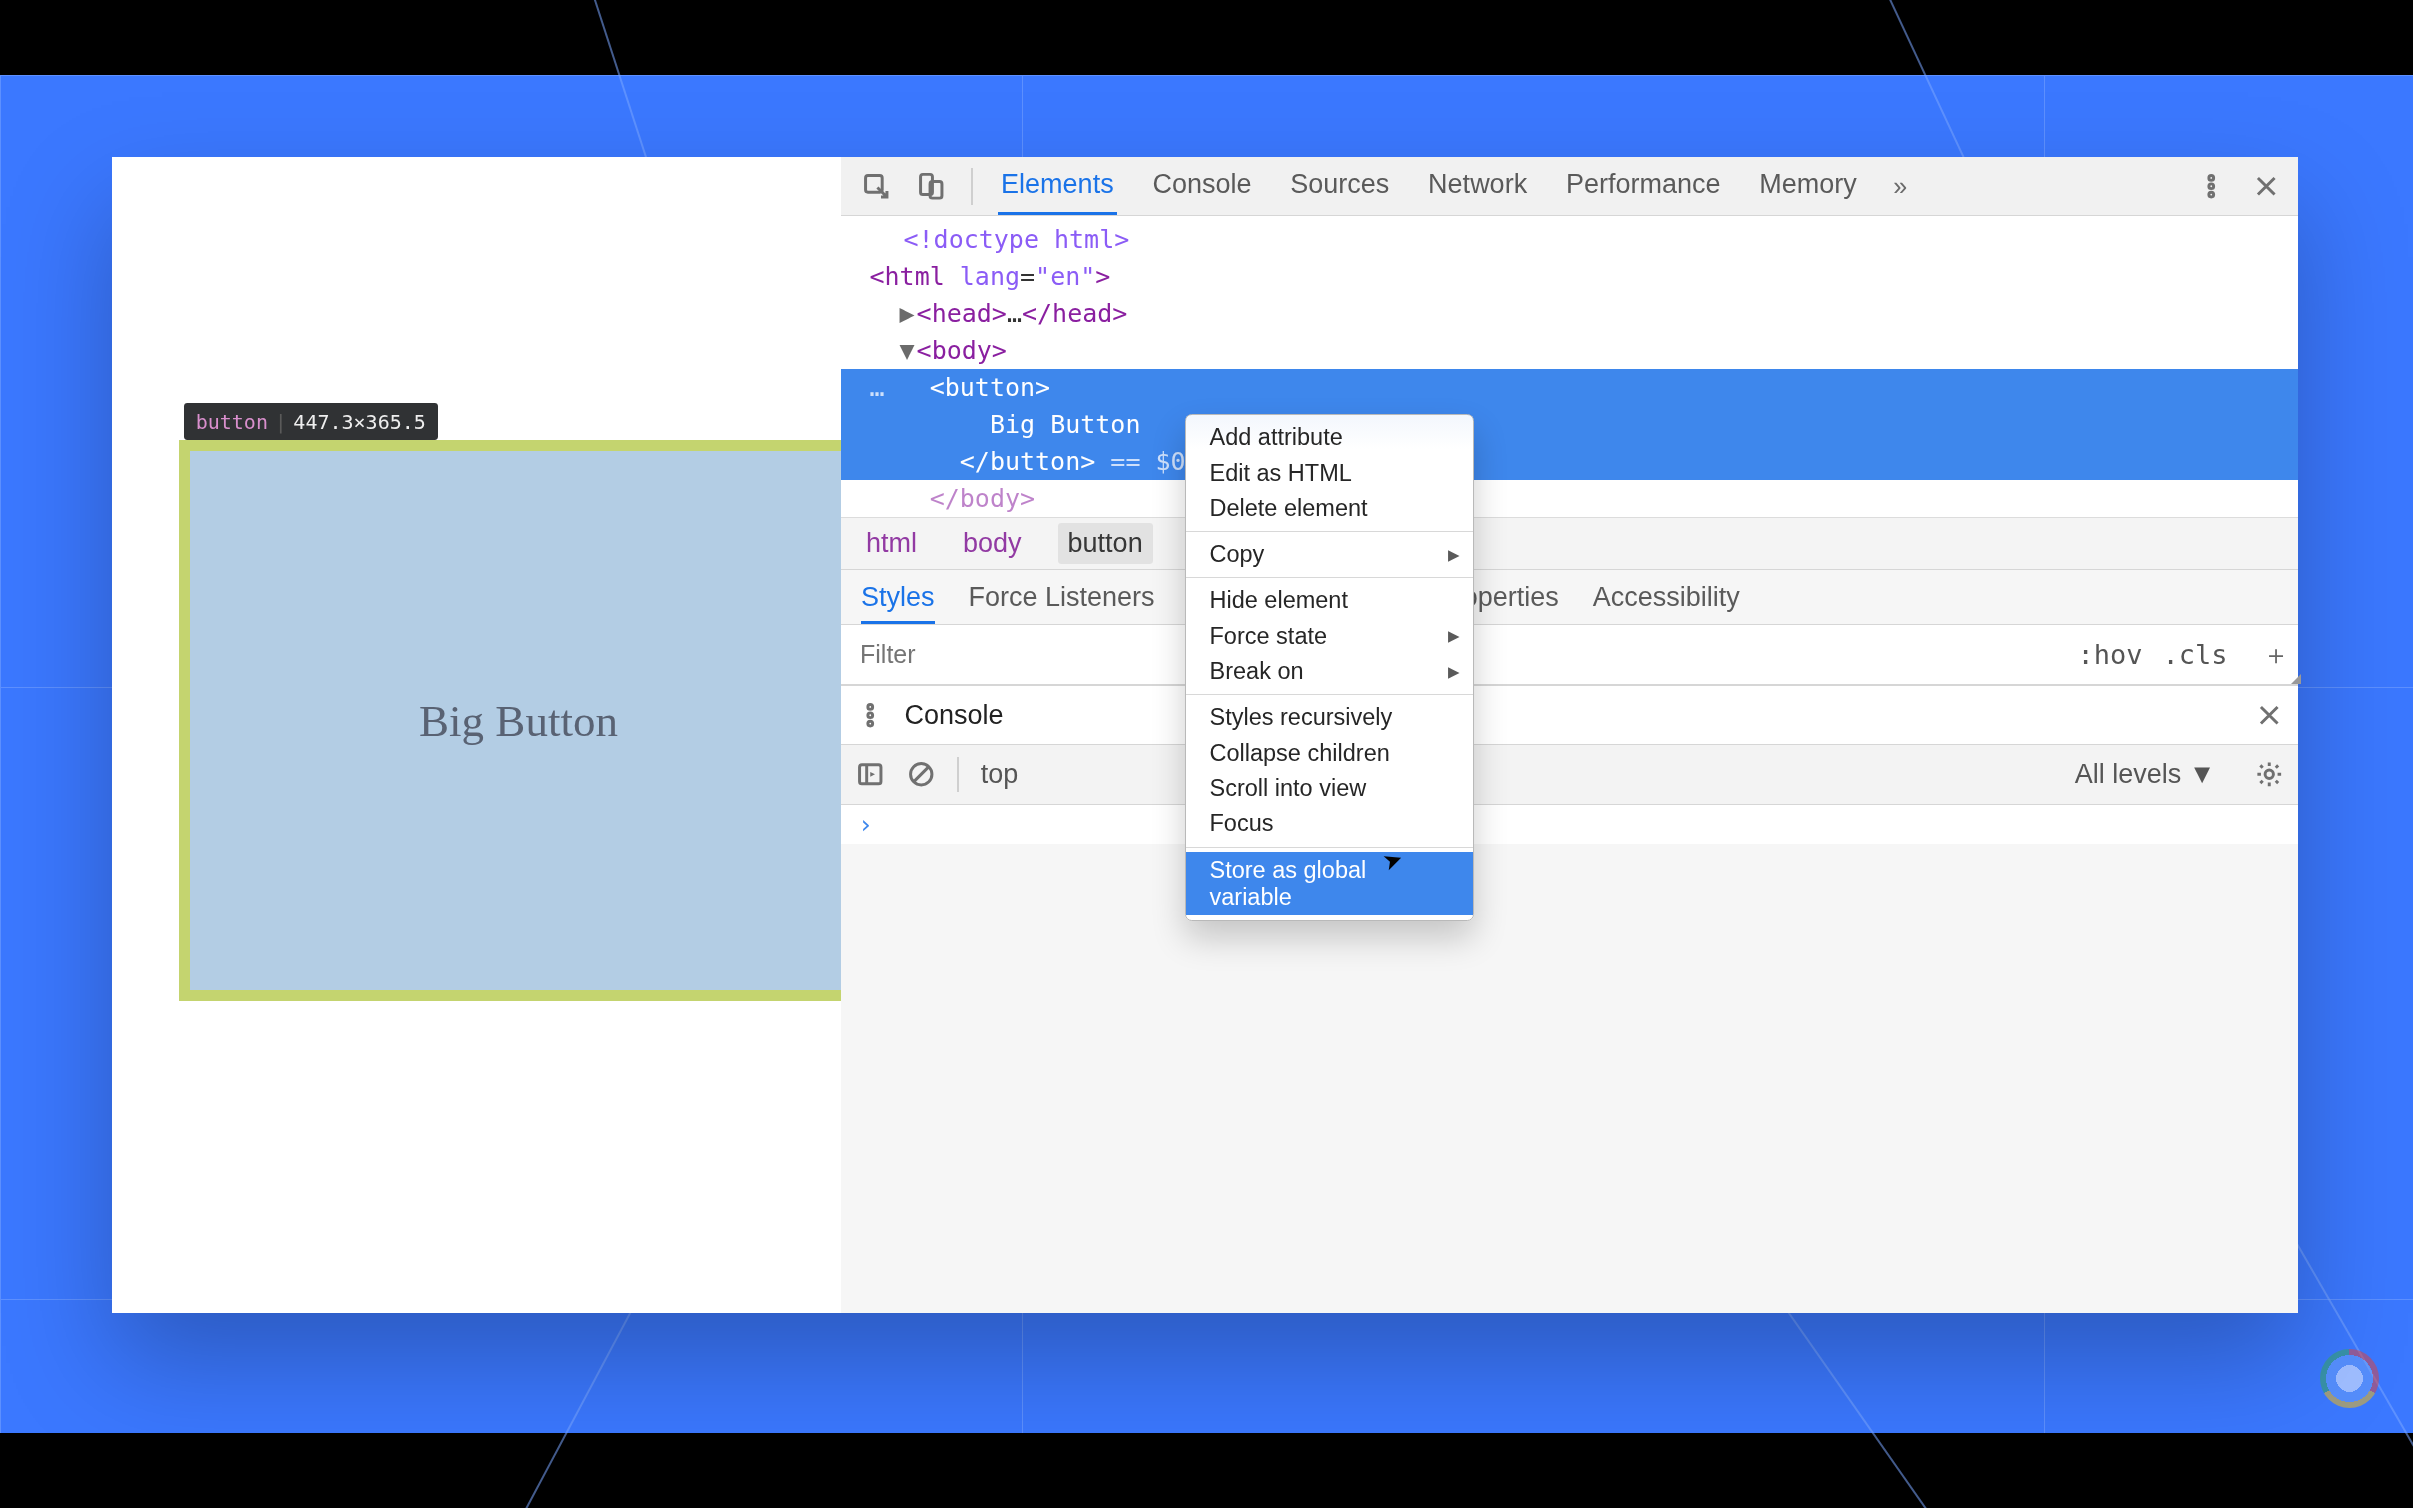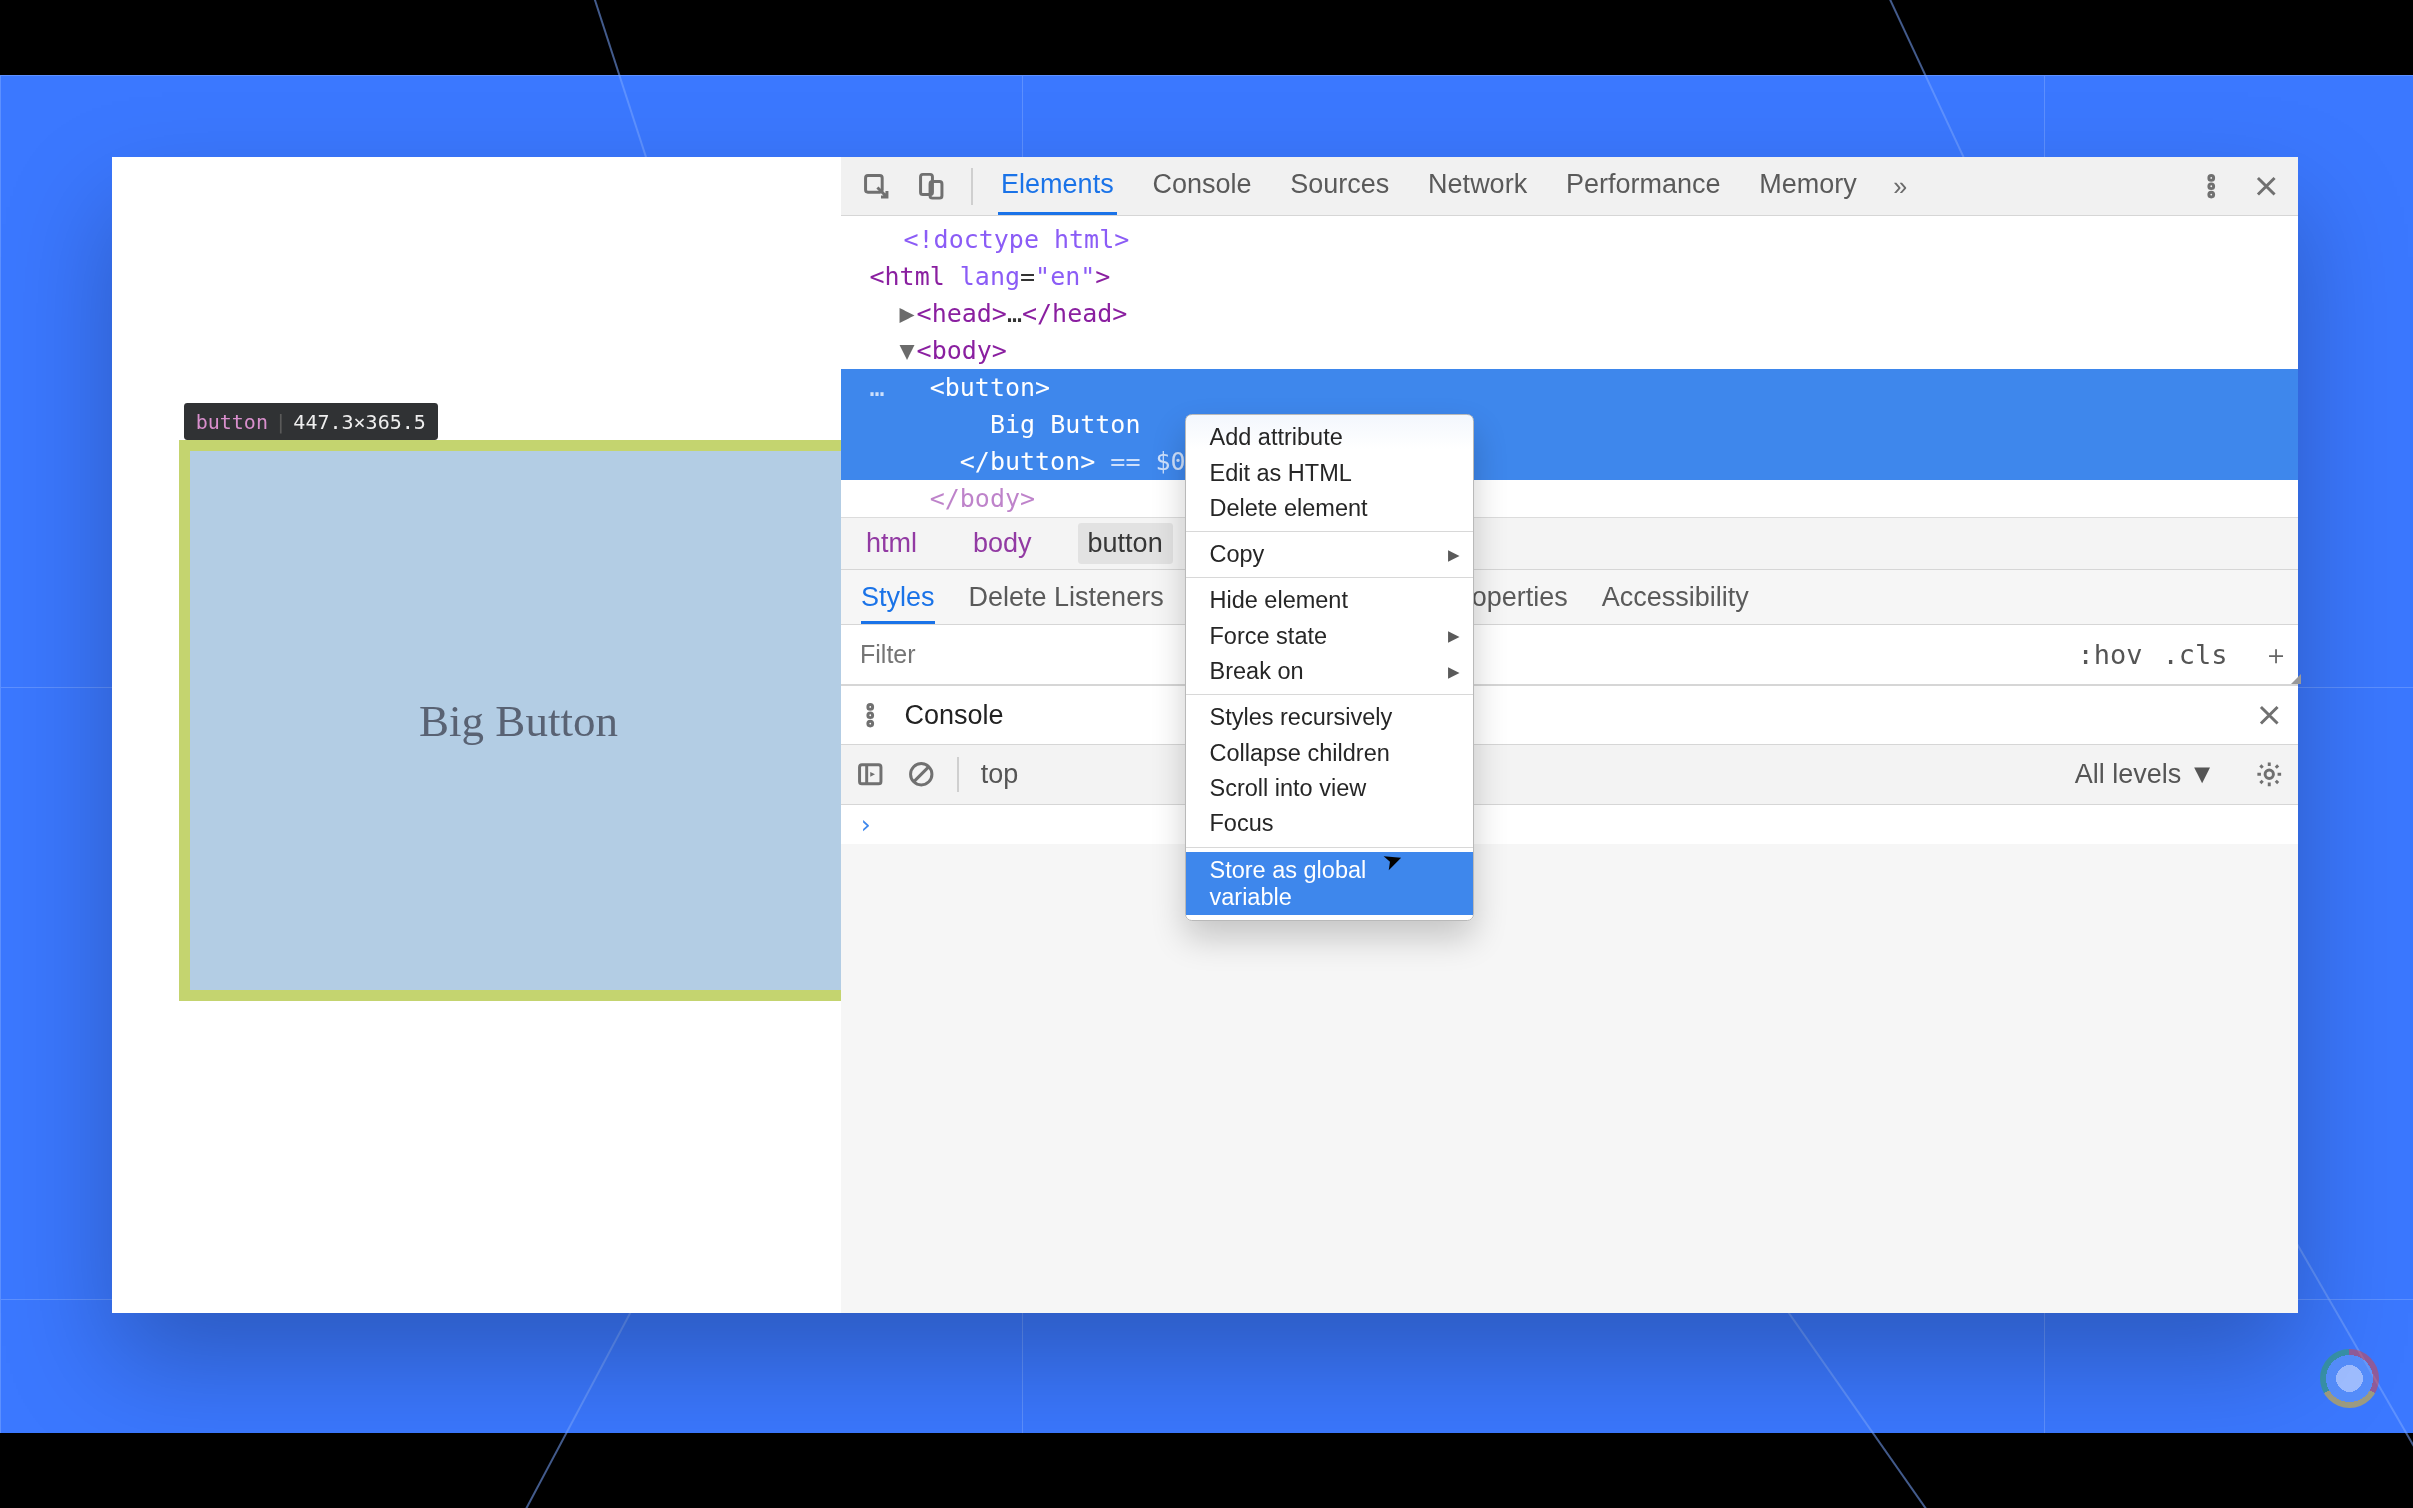--- a/index.html
+++ b/index.html
@@ -165,21 +165,21 @@
   .tree-disclosure {
     display: inline-block;
     width: 17px;
     color: #6b6b6b;
   }
 
   
   .crumbs {
     height: 52px;
     display: flex; align-items: center;
-    gap: 36px;
+    gap: 26px;
     padding: 0 15px;
     font-size: 27px;
     color: #923aa3;
     background: #f4f4f4;
     border-bottom: 1.7px solid #d6d6d6;
     text-align: center;
   }
   .crumbs .crumb { padding: 5px 10px; border-radius: 3.4px; }
   .crumbs .crumb.sel { background: #e2e2e2; color: #373737; }
 
@@ -421,21 +421,21 @@
       </div>
 
       <div class="crumbs" id="crumbs">
           <span class="crumb">html</span>
           <span class="crumb">body</span>
           <span class="crumb sel">button</span>
         </div>
 
       <div class="styles-tabs" id="styles-tabs">
           <div class="stab active">Styles</div>
-          <div class="stab">Delete Listeners</div>
+          <div class="stab">Force Listeners</div>
           <div class="stab">DOM Breakpoints</div>
           <div class="stab">Properties</div>
           <div class="stab">Accessibility</div>
         </div>
 
       <div class="filter-row">
         <input class="filter-input" placeholder="Filter" style="">
         <div class="hov-cls">
           <span>:hov</span>
           <span>.cls</span>

